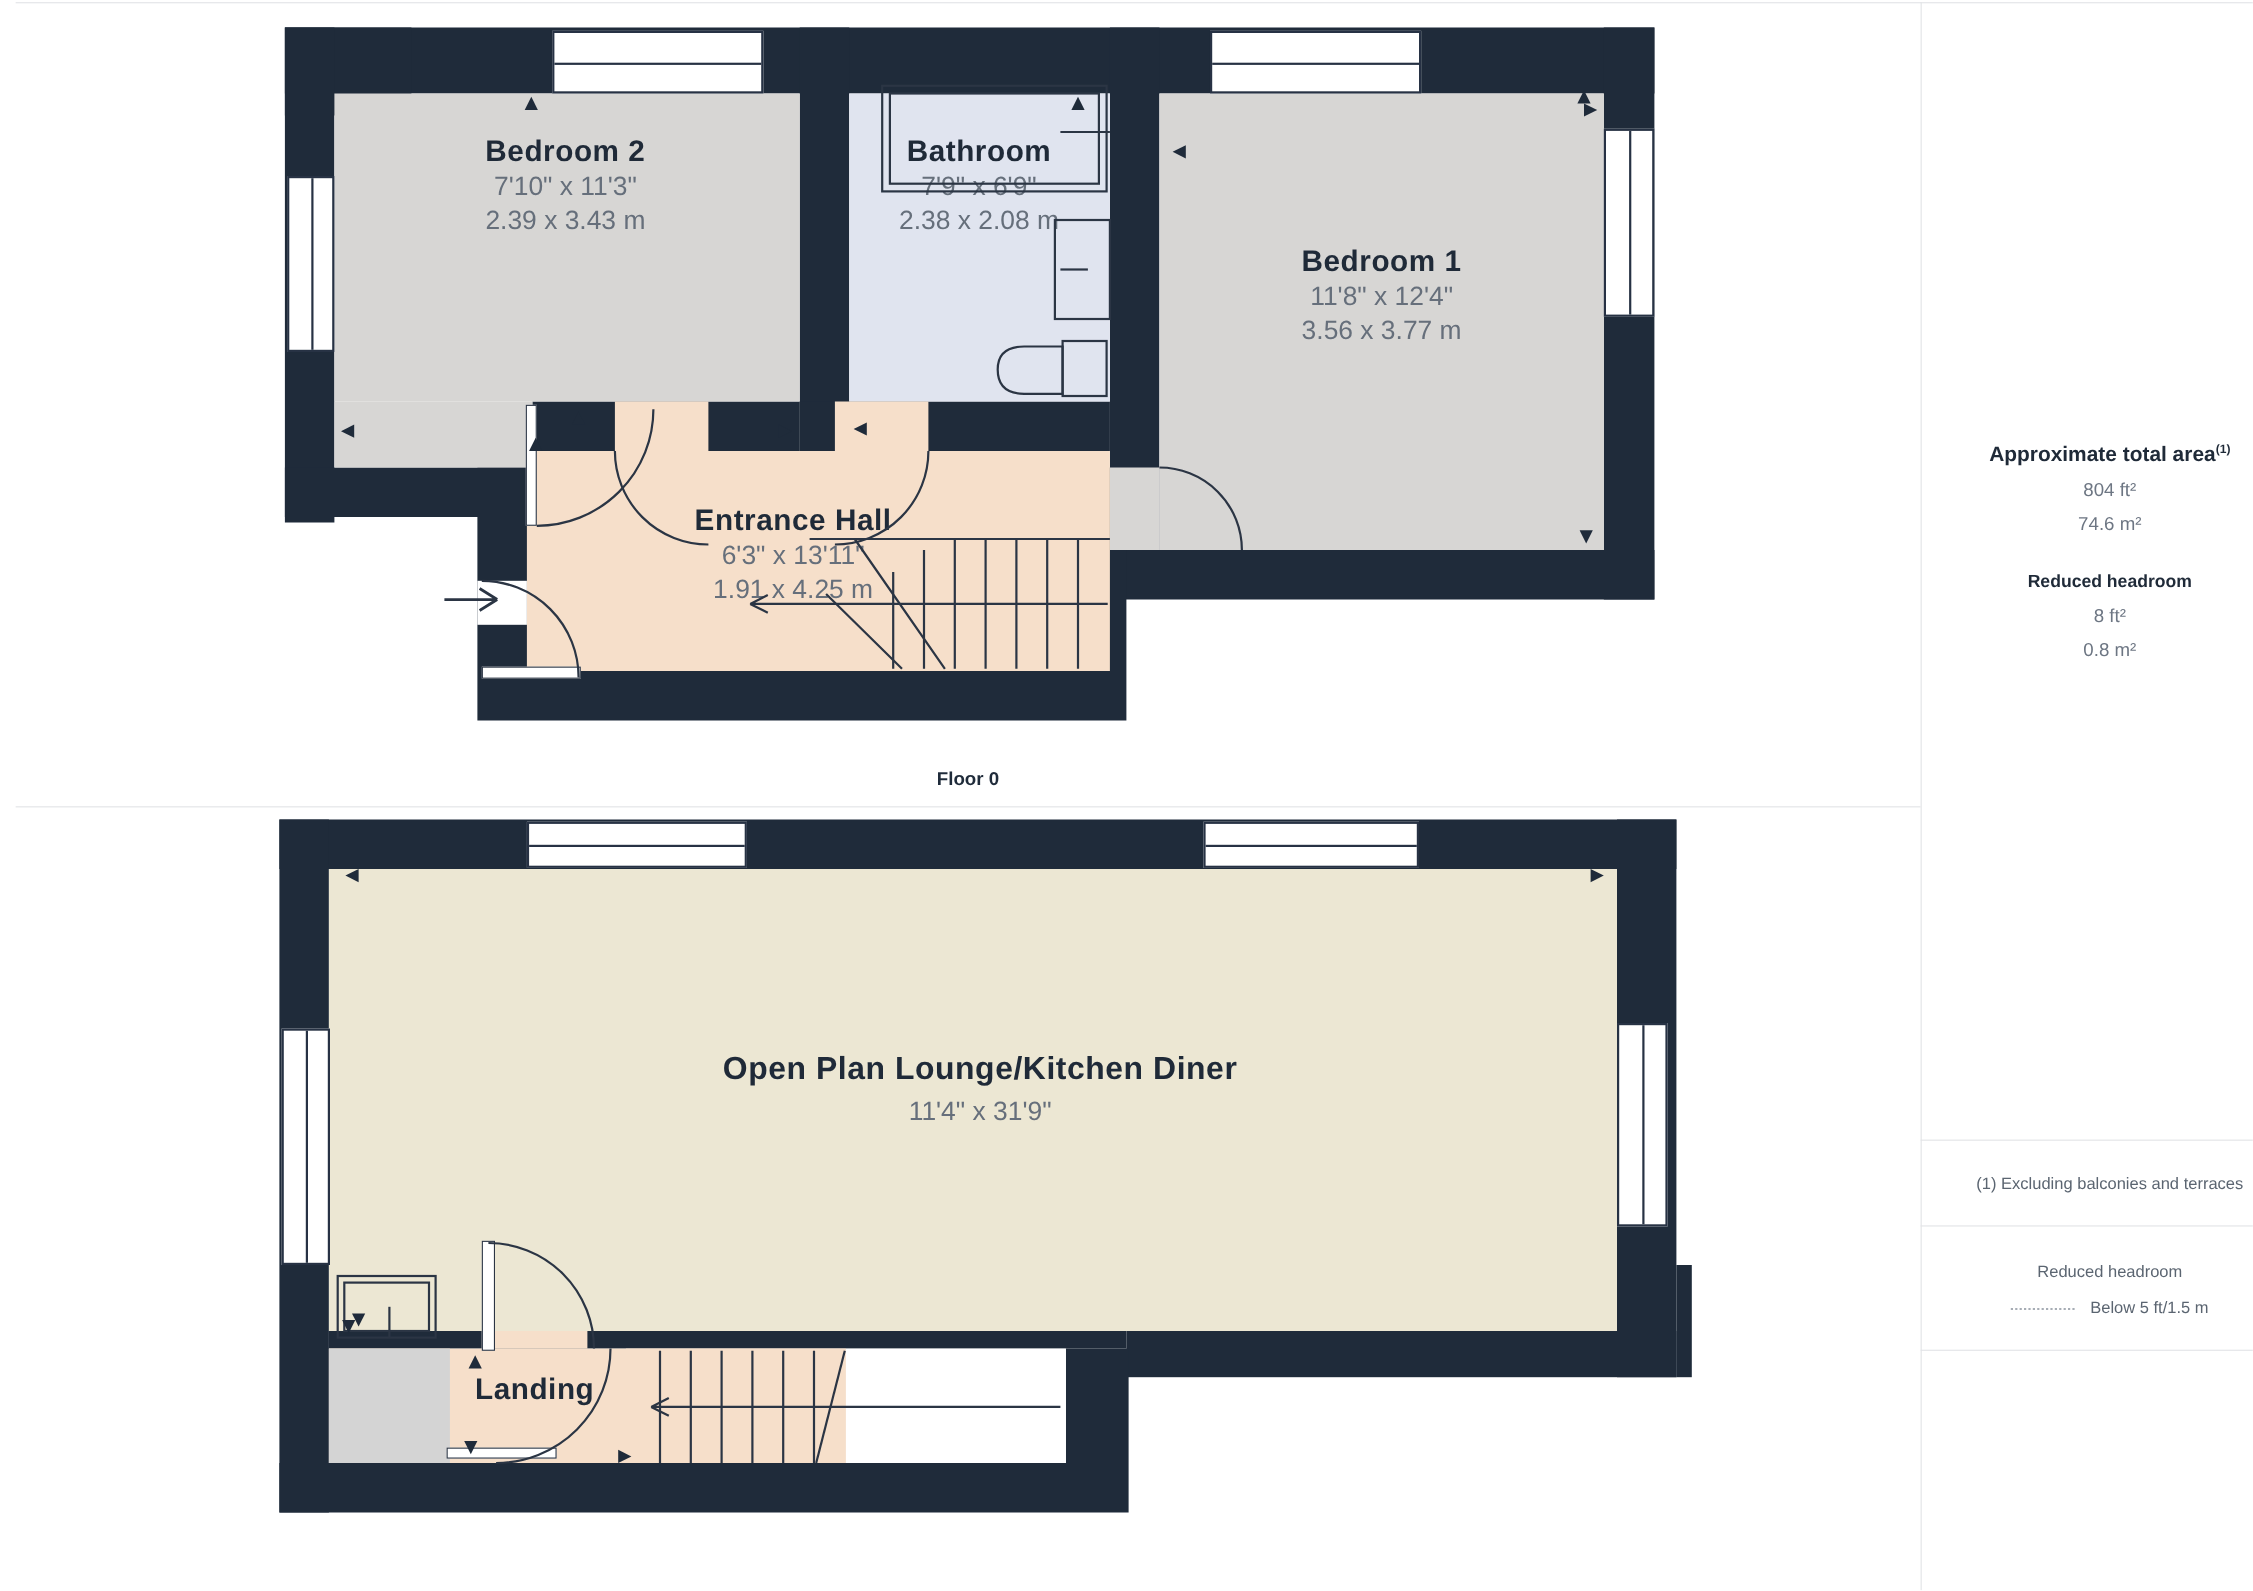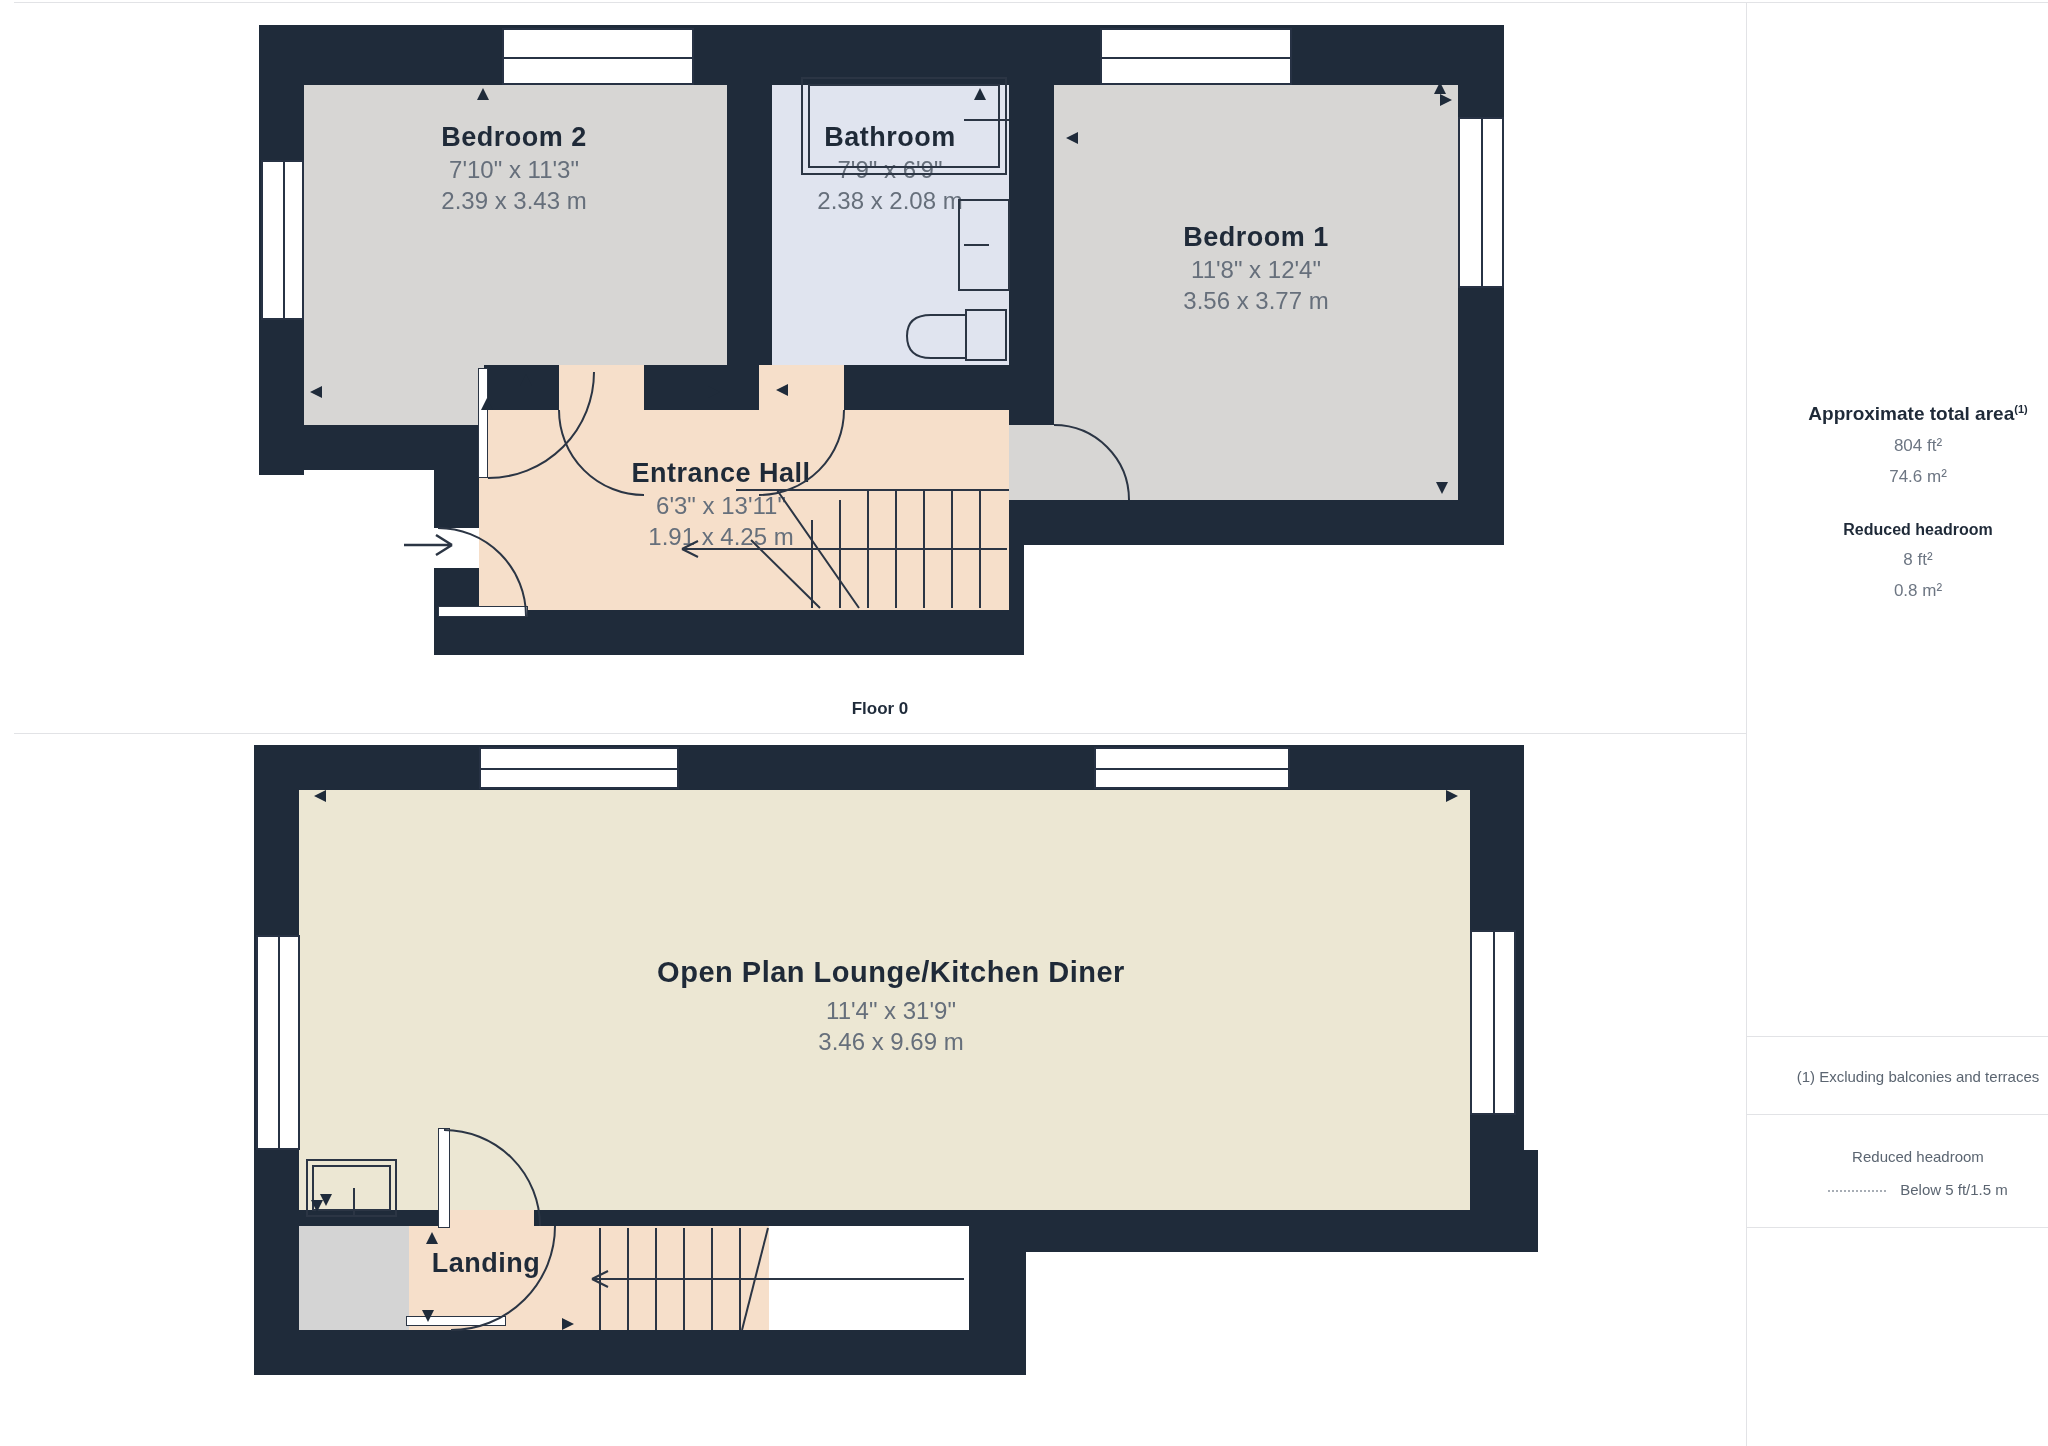--- a/index.html
+++ b/index.html
@@ -139,21 +139,20 @@
     <div class="window" style="left:1456px;top:930px;width:46px;height:185px;">
         <div class="mid-v"></div>
       </div>
 
     <div class="leaf" style="left:424px;top:1128px;width:12px;height:100px;"></div>
     <div class="leaf" style="left:392px;top:1316px;width:100px;height:10px;"></div>
 
     <div class="room-label" style="left:877px;top:956px;">
       <div class="rname" style="font-size:29px;">Open Plan Lounge/Kitchen Diner</div>
       <div class="rdim" style="margin-top:8px;">11'4" x 31'9"</div>
-      <div class="rdim">3.46 x 9.69 m</div>
     </div>
     <div class="room-label" style="left:472px;top:1248px;">
       <div class="rname">Landing</div>
     </div>
   </div>
 
   <svg class="overlay" width="2048" height="1446" viewBox="0 0 2048 1446">
     <g stroke="#2b3544" stroke-width="2" fill="none">
 
       <path d="M 474 478 A 106 106 0 0 0 580 372"></path>

